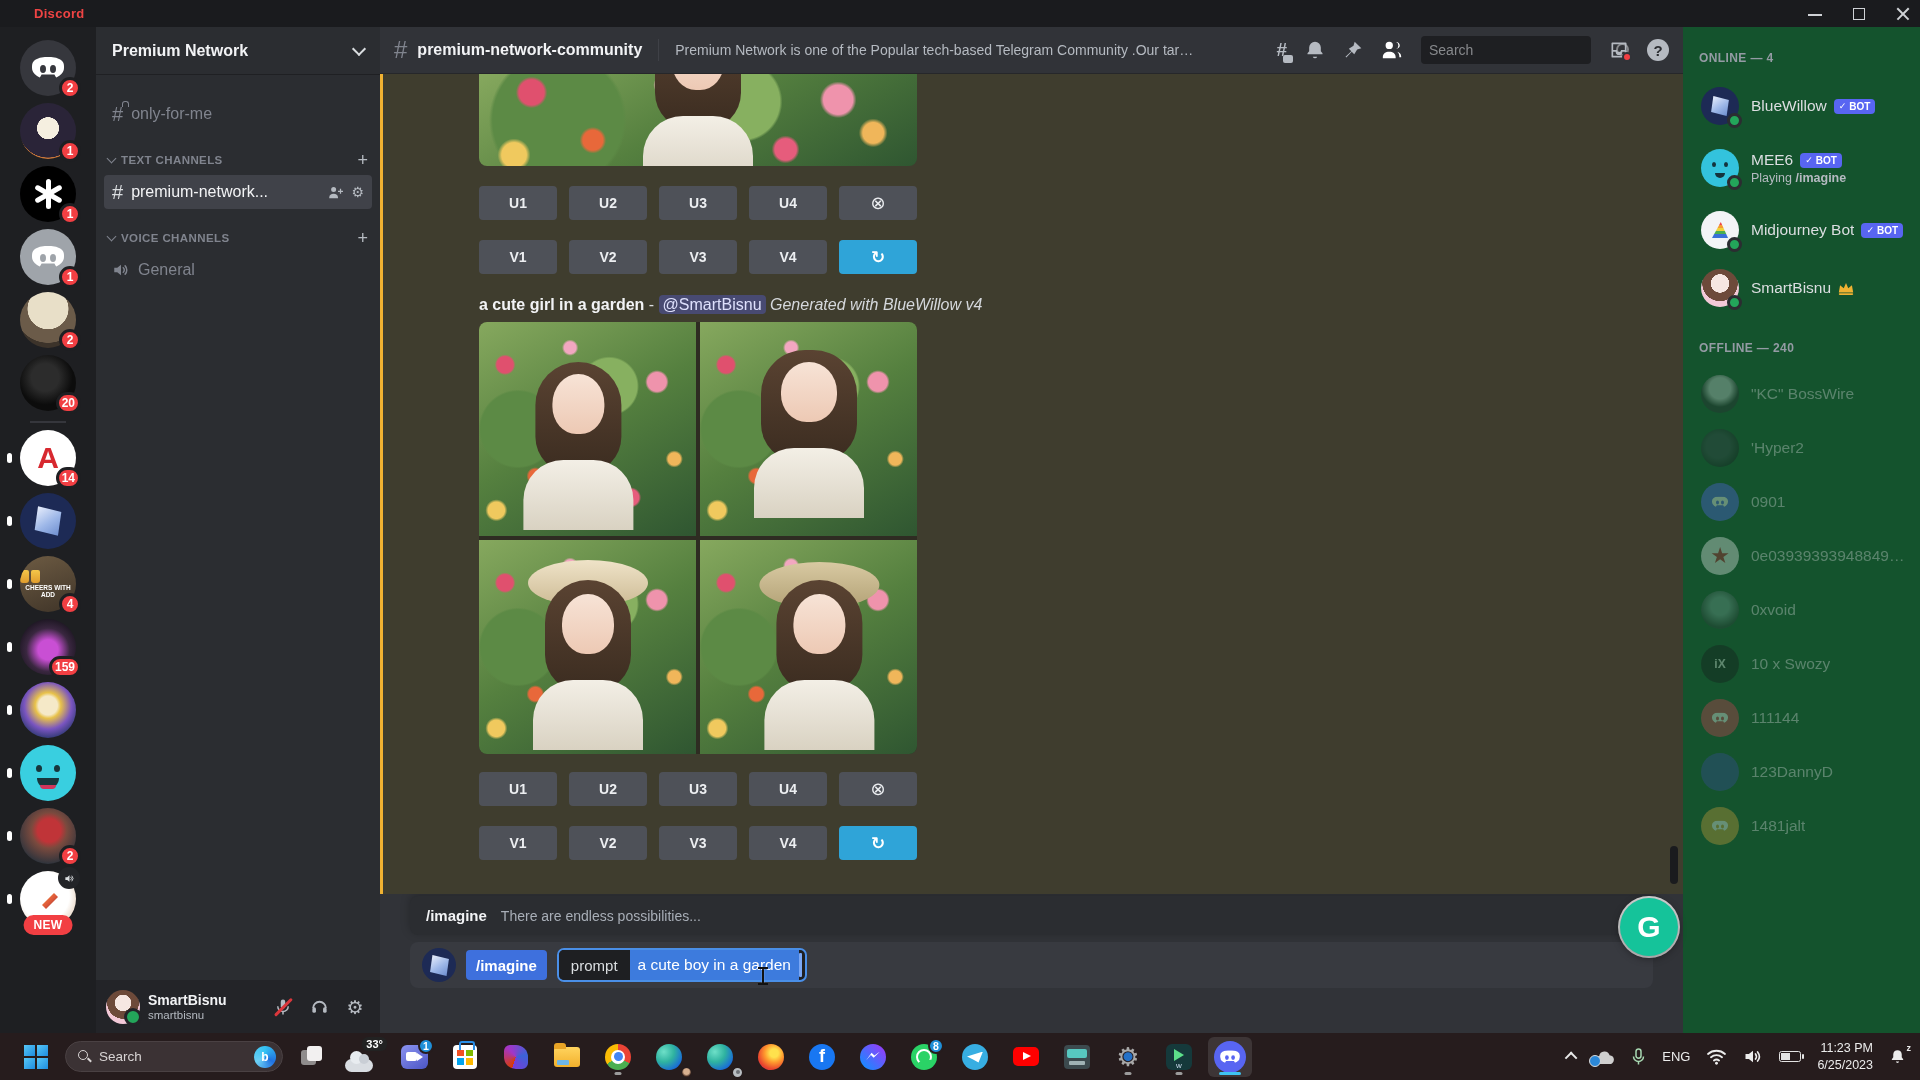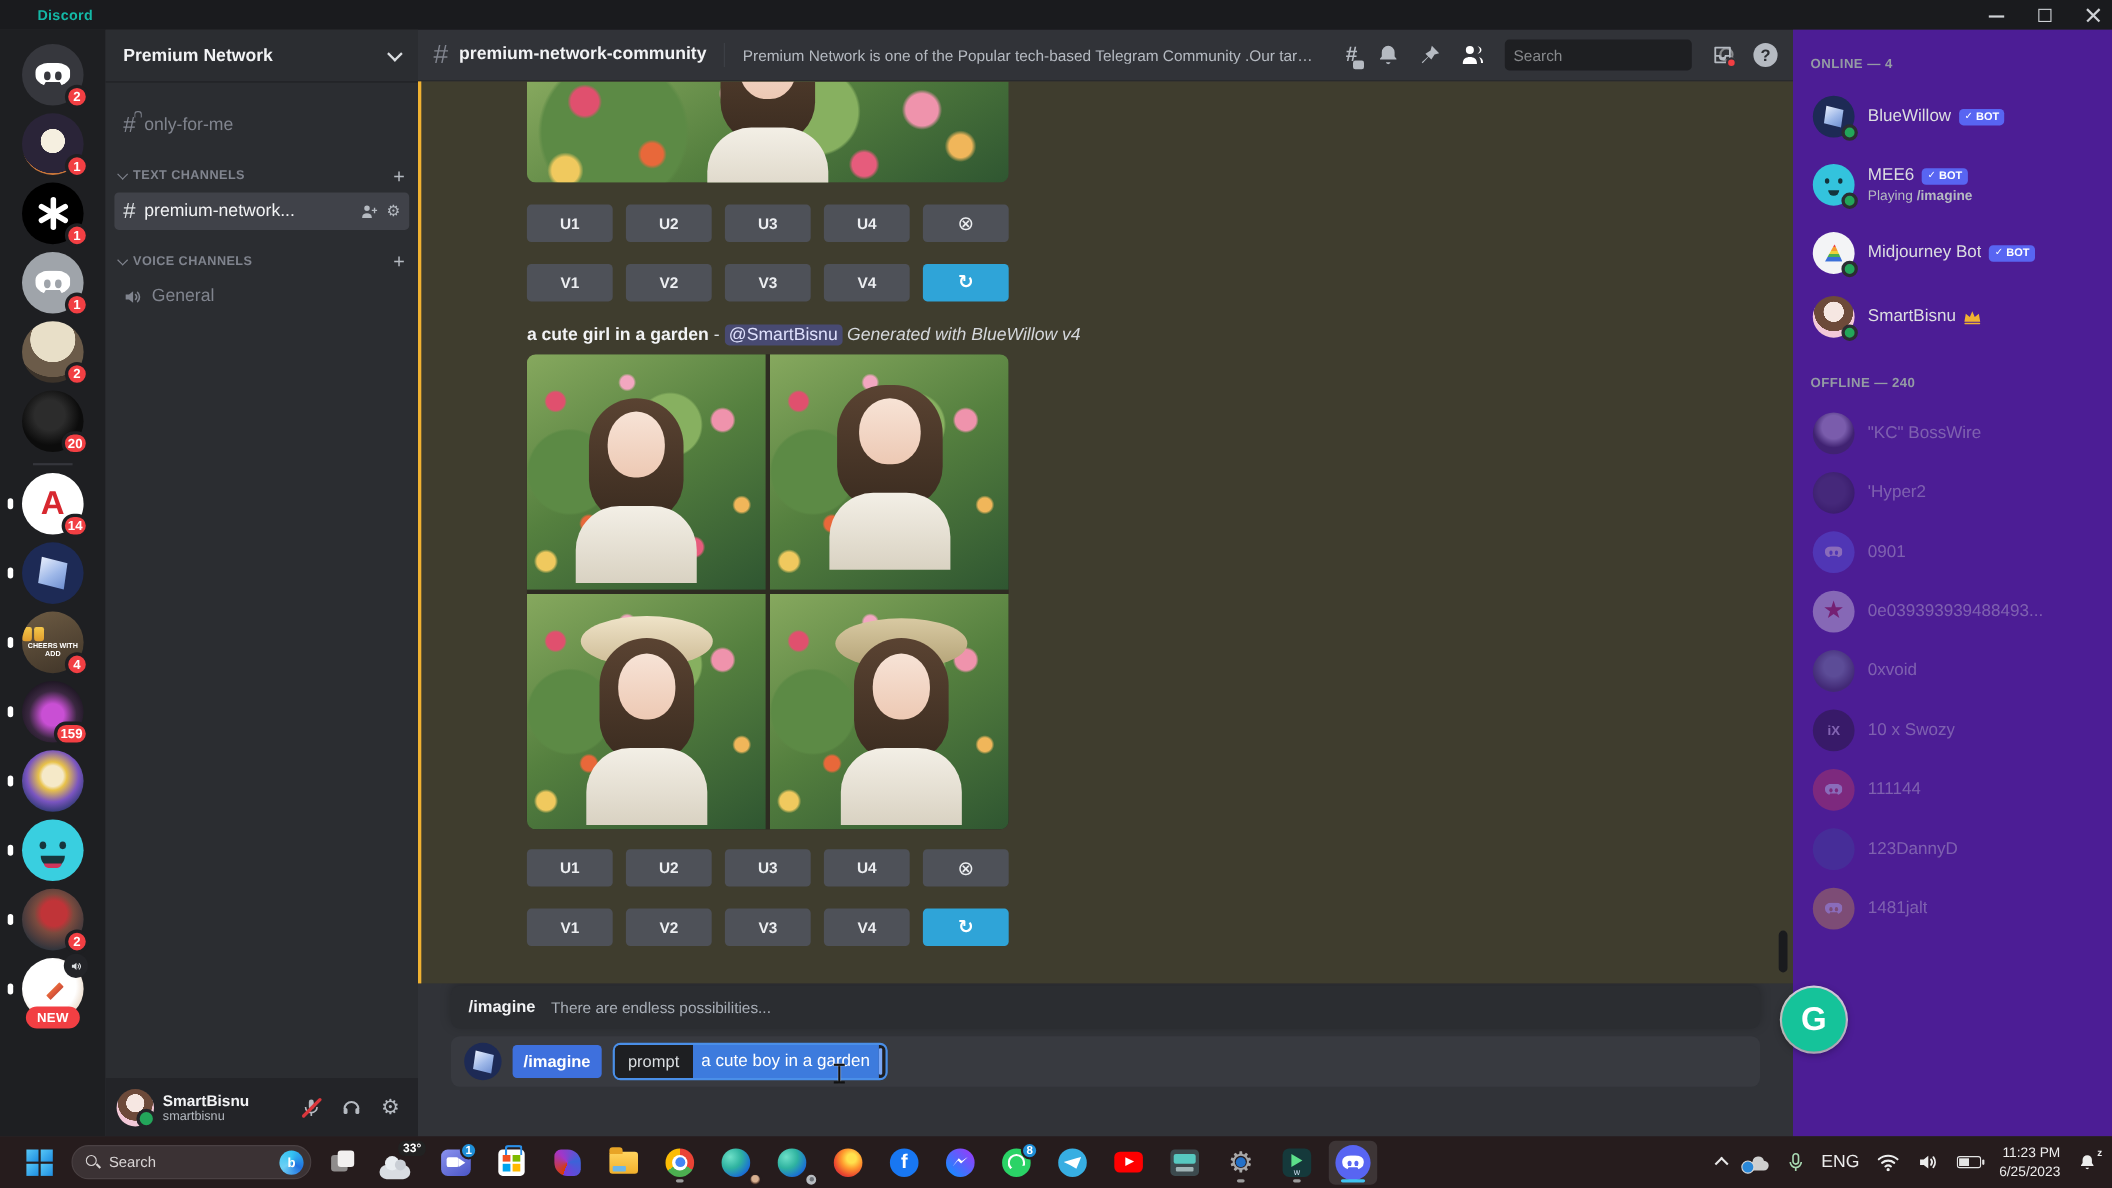--- a/index.html
+++ b/index.html
@@ -2,21 +2,21 @@
 <html><head>
 <meta charset="utf-8">
 <style>
   *{box-sizing:border-box;margin:0;padding:0}
   html,body{width:1920px;height:1080px;overflow:hidden;background:#313338;
     font-family:"Liberation Sans","DejaVu Sans",sans-serif;color:#dbdee1;-webkit-font-smoothing:antialiased}
   .glyph{font-family:"DejaVu Sans",sans-serif}
 
   
   .titlebar{height:27px;background:#1a1b1e;display:flex;align-items:center;position:relative}
-  .titlebar .app-title{font-size:13px;font-weight:700;color:#14b8a6;margin-left:34px;letter-spacing:.3px}
+  .titlebar .app-title{font-size:13px;font-weight:700;color:#ef4444;margin-left:34px;letter-spacing:.3px}
   .wincontrols{position:absolute;right:10px;top:0;height:27px;display:flex;align-items:center;gap:30px}
   .wc{width:14px;height:14px;position:relative;cursor:pointer}
   .wc-min::after{content:"";position:absolute;left:0;right:0;top:7px;height:2px;background:#cfd2d6}
   .wc-max::after{content:"";position:absolute;inset:1px;border:1.6px solid #cfd2d6}
   .wc-close::before,.wc-close::after{content:"";position:absolute;left:-1px;top:6px;width:16px;height:1.8px;background:#cfd2d6}
   .wc-close::before{transform:rotate(45deg)}.wc-close::after{transform:rotate(-45deg)}
 
   
   .app{display:flex;height:1006px}
 
@@ -163,21 +163,21 @@
   .opt-box{height:34px;border:2px solid #4a8fe8;border-radius:7px;background:#1e1f22;display:flex;align-items:center;overflow:hidden;cursor:text;position:relative}
   .opt-label{padding:0 12px;font-size:15px;color:#dbdee1;background:#1e1f22;height:100%;display:flex;align-items:center}
   .opt-value{background:#3d7bdd;color:#fff;font-size:15.5px;height:100%;display:flex;align-items:center;padding:0 8px 0 8px;font-weight:500}
   .caret{width:3px;height:24px;background:#7aa7f5;margin-right:3px;border-radius:1px}
   .ibeam{position:absolute;left:347px;top:24px;width:12px;height:20px;pointer-events:none;z-index:5}
   .ibeam::before{content:"";position:absolute;left:5px;top:2px;bottom:2px;width:1.8px;background:#111;box-shadow:0 0 1px #fff}
   .ibeam::after{content:"";position:absolute;left:1px;right:1px;top:1px;height:1.8px;background:#111;box-shadow:0 16px 0 #111,0 0 1px #fff}
   .bottom-strip{height:45px}
 
   
-  .members{width:290px;background:#4c1d95;flex:none;padding:24px 8px 0 16px;position:relative}
+  .members{width:237px;background:#14532d;flex:none;padding:24px 8px 0 16px;position:relative}
   .mhead{font-size:12px;font-weight:700;letter-spacing:.4px;color:#949ba4;margin-bottom:12px}
   .mhead.off{margin-top:24px}
   .mrow{display:flex;align-items:center;height:58px;border-radius:4px;cursor:pointer;gap:12px;padding:0 6px 0 2px}
   .mrow.tall{height:66px}
   .mrow.offrow{height:54px}
   .mav{width:38px;height:38px;border-radius:50%;position:relative;flex:none;display:flex;align-items:center;justify-content:center}
   .stat{position:absolute;bottom:-3px;right:-3px;width:15px;height:15px;border-radius:50%;background:#23a55a;border:3.5px solid #2b2d31}
   .mtxt{min-width:0;display:flex;flex-direction:column;justify-content:flex-end}
   .mnline{display:flex;align-items:center;gap:7px;min-width:0}
   .mname{font-size:15.5px;color:#dcdee1;white-space:nowrap;overflow:hidden;text-overflow:ellipsis}
@@ -278,21 +278,21 @@
   .filmora{width:26px;height:26px;border-radius:6px;background:#15393b;position:relative}
   .filmora::after{content:"";position:absolute;left:8px;top:5px;border:6px solid transparent;border-left:10px solid #5ce08a}
   .filmora::before{content:"w";position:absolute;left:50%;transform:translateX(-50%);bottom:0px;color:#cde;font-size:8px}
   .disc-tb{width:32px;height:32px;border-radius:50%;background:#5865f2;display:flex;align-items:center;justify-content:center}
   .disc-tb .dmark{transform:scale(.62)}
   .disc-tb .e{background:#5865f2}
   .tb-right{margin-left:auto;display:flex;align-items:center;gap:16px;padding-right:6px}
   .tray-chev{width:9px;height:9px;border-left:2px solid #e8e8e8;border-top:2px solid #e8e8e8;transform:rotate(45deg) translateY(2px)}
   .tray-cloud{position:relative}
   .tray-cloud .syncdot{position:absolute;bottom:-2px;left:-4px;width:12px;height:12px;border-radius:50%;background:#2b88d8;border:1.5px solid #d8d8d8}
-  .lang{font-size:16px;color:#ececec;font-weight:500}
+  .lang{font-size:13px;color:#ececec;font-weight:500}
   .batt{width:22px;height:11px;border:1.6px solid #e4e4e4;border-radius:2.5px;position:relative}
   .batt::before{content:"";position:absolute;right:-4px;top:2px;width:2px;height:5px;background:#e4e4e4;border-radius:1px}
   .batt::after{content:"";position:absolute;left:1px;top:1px;bottom:1px;width:9px;background:#e4e4e4}
   .clock{text-align:right;font-size:12.5px;color:#ececec;line-height:1.35}
   .bellz{position:relative;color:#ececec}
   .bellz .z{position:absolute;top:-5px;right:-5px;font-size:9px;font-weight:700}
   svg{display:block}
 </style>
 </head>
 <body>

